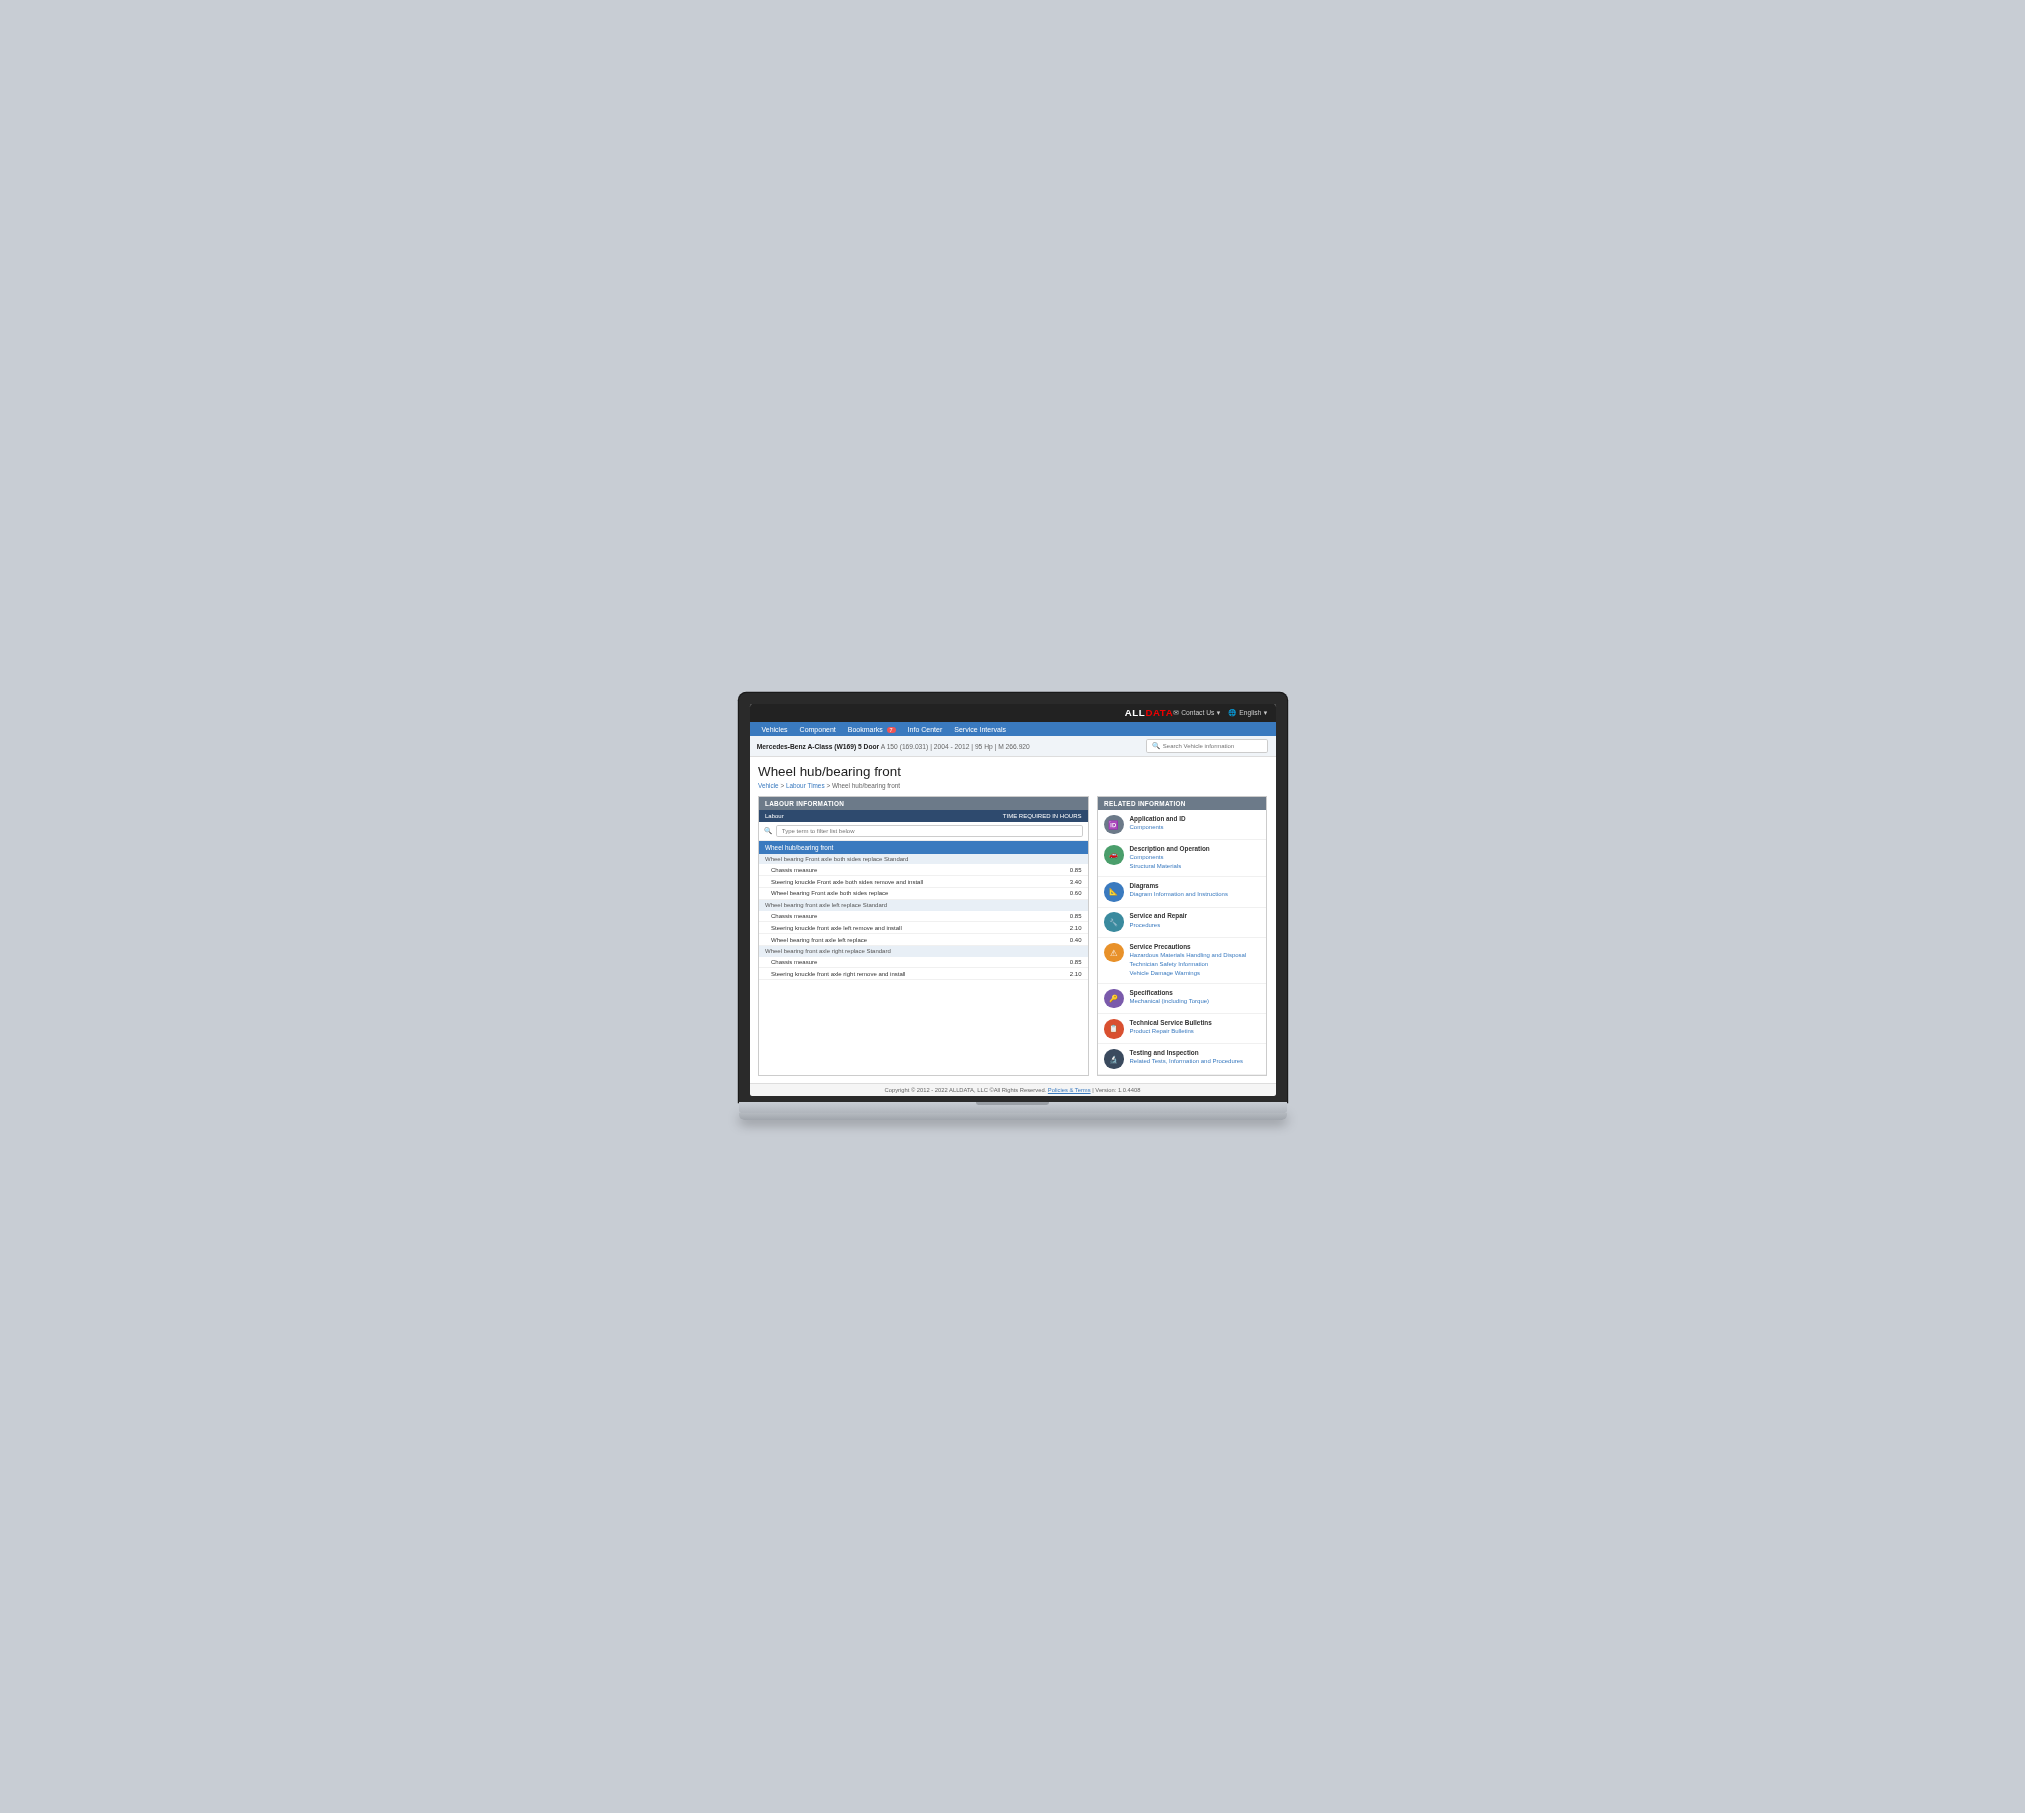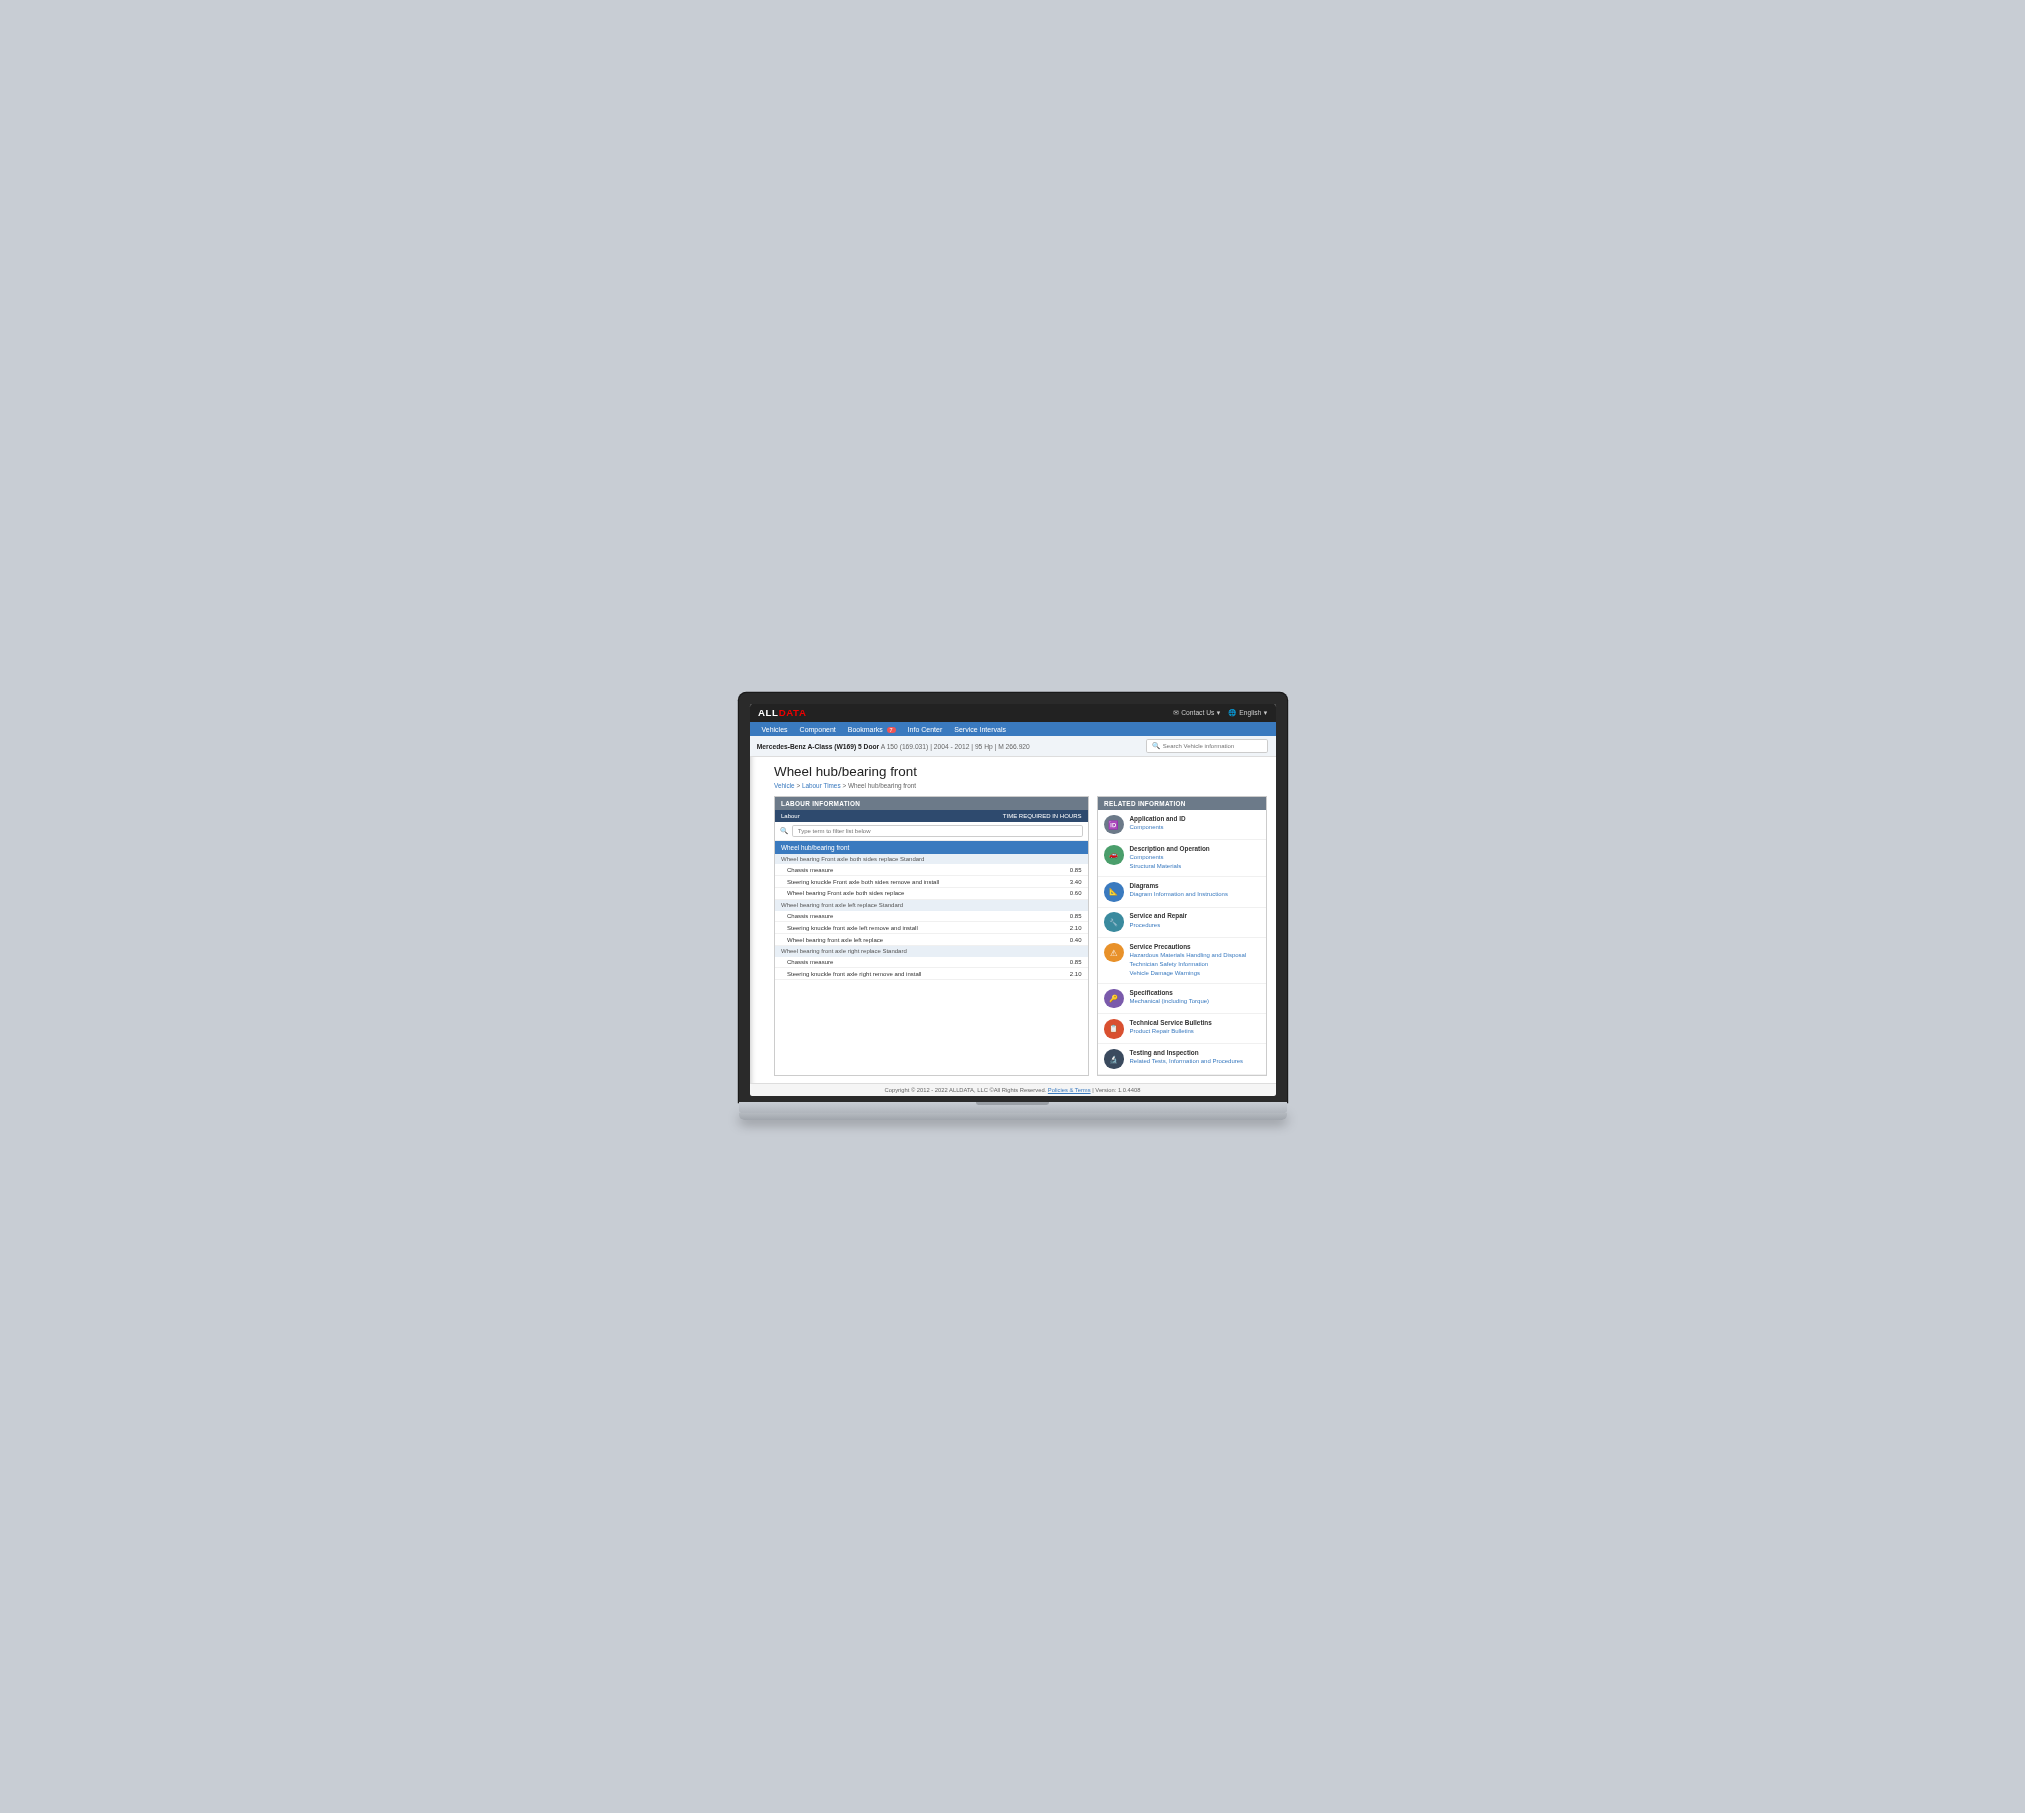--- a/index.html
+++ b/index.html
@@ -31,21 +31,21 @@
       border-radius: 2.4px;
       overflow: hidden;
       box-shadow: inset 0 0 6px rgba(0,0,0,0.3);
     }
 
     
     .top-bar {
       background: #222;
       display: flex;
       align-items: center;
-      justify-content: space-between;
+      justify-content: flex-end;
       padding: 3.7px 8.5px;
     }
     .logo {
       color: #fff;
       font-size: 9.7px;
       font-weight: bold;
       letter-spacing: 0.6px;
     }
     .logo span { color: #e00; }
     .top-bar-right {
@@ -114,21 +114,20 @@
       font-size: 6px;
       color: #999;
       width: 100%;
     }
     .search-icon-sm { color: #999; font-size: 6.7px; margin-right: 2.4px; }
 
     
     .content-area {
       padding: 7.3px 8.5px;
       background: #fff;
-      margin-left: 16px;
     }
 
     .page-title {
       font-size: 13.4px;
       color: #222;
       font-weight: normal;
       margin-bottom: 2.4px;
     }
 
     .breadcrumb {

